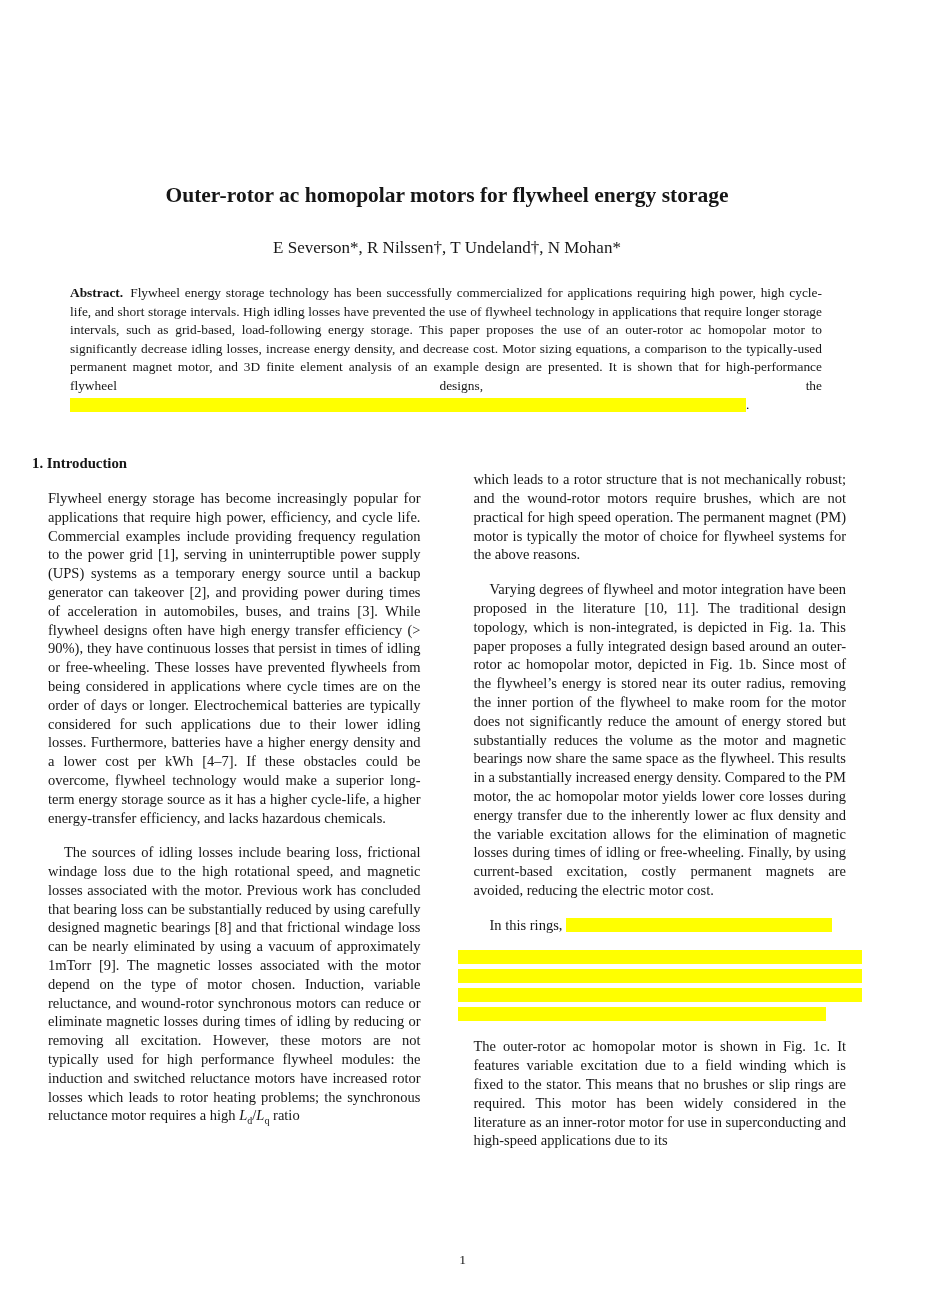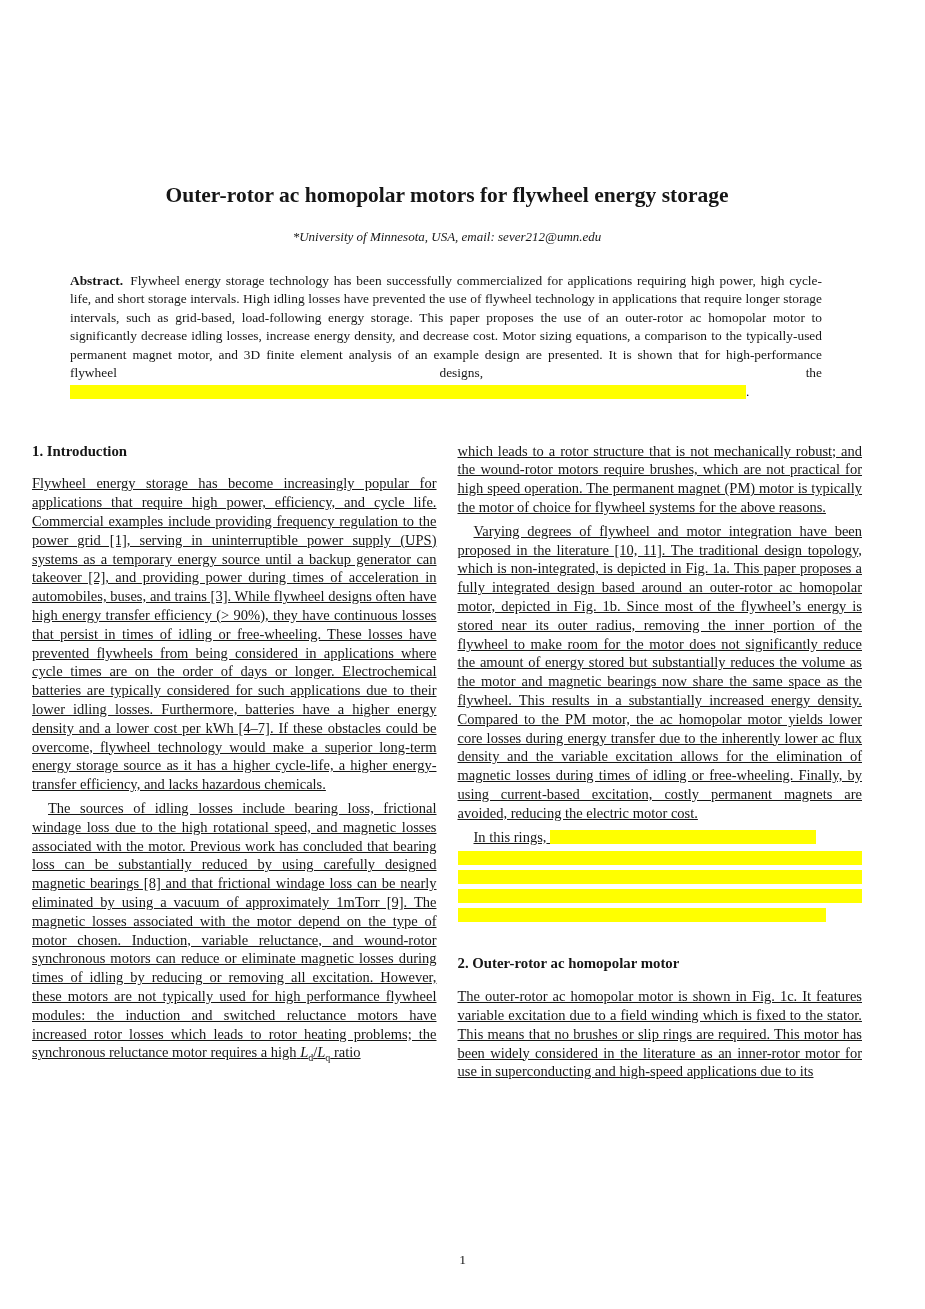--- a/index.html
+++ b/index.html
@@ -53,21 +53,21 @@
     hyphens: auto;
   }
 
   .sec-heading {
     font-size: 14.8px;
     font-weight: bold;
     margin: 0 0 14px 0;
   }
   .sec-heading.spaced { margin-top: 32px; }
 
-  .bp { margin: 0; text-decoration: underline; }
+  .bp { margin: 16px; }
   .bp + .bp { margin-top: 5px; }
   .indent { text-indent: 16px; }
 
   .mvar { font-style: italic; }
   sub { font-size: 10px; }
 
   .hl-abstract {
     display: inline-block;
     width: 676px;
     height: 14px;
@@ -97,43 +97,42 @@
     font-size: 13.5px;
   }
 </style>
 </head>
 <body>
 
 <div class="page">
 
   <h1 class="title">Outer-rotor ac homopolar motors for flywheel energy storage</h1>
 
+  <div class="authors">E Severson*, R Nilssen†, T Undeland†, N Mohan*</div>
 
   <div class="affils">
-    <div>*University of Minnesota, USA, email: sever212@umn.edu</div>
   </div>
 
   <p class="abstract"><b>Abstract.</b><span>Flywheel energy storage technology has been successfully commercialized for applications requiring high power, high cycle-life, and short storage intervals. High idling losses have prevented the use of flywheel technology in applications that require longer storage intervals, such as grid-based, load-following energy storage. This paper proposes the use of an outer-rotor ac homopolar motor to significantly decrease idling losses, increase energy density, and decrease cost. Motor sizing equations, a comparison to the typically-used permanent magnet motor, and 3D finite element analysis of an example design are presented. It is shown that for high-performance flywheel designs, the</span> <span class="hl-abstract"></span><span>.</span></p>
 
   <div class="columns">
 
     <div class="col">
       <h2 class="sec-heading">1. Introduction</h2>
       <p class="bp">Flywheel energy storage has become increasingly popular for applications that require high power, efficiency, and cycle life. Commercial examples include providing frequency regulation to the power grid [1], serving in uninterruptible power supply (UPS) systems as a temporary energy source until a backup generator can takeover [2], and providing power during times of acceleration in automobiles, buses, and trains [3]. While flywheel designs often have high energy transfer efficiency (&gt; 90%), they have continuous losses that persist in times of idling or free-wheeling. These losses have prevented flywheels from being considered in applications where cycle times are on the order of days or longer. Electrochemical batteries are typically considered for such applications due to their lower idling losses. Furthermore, batteries have a higher energy density and a lower cost per kWh [4–7]. If these obstacles could be overcome, flywheel technology would make a superior long-term energy storage source as it has a higher cycle-life, a higher energy-transfer efficiency, and lacks hazardous chemicals.</p>
       <p class="bp indent"><span>The sources of idling losses include bearing loss, frictional windage loss due to the high rotational speed, and magnetic losses associated with the motor. Previous work has concluded that bearing loss can be substantially reduced by using carefully designed magnetic bearings [8] and that frictional windage loss can be nearly eliminated by using a vacuum of approximately 1mTorr [9]. The magnetic losses associated with the motor depend on the type of motor chosen. Induction, variable reluctance, and wound-rotor synchronous motors can reduce or eliminate magnetic losses during times of idling by reducing or removing all excitation. However, these motors are not typically used for high performance flywheel modules: the induction and switched reluctance motors have increased rotor losses which leads to rotor heating problems; the synchronous reluctance motor requires a high</span> <i class="mvar">L</i><sub>d</sub><span>/</span><i class="mvar">L</i><sub>q</sub> <span>ratio</span></p>
     </div>
 
     <div class="col">
       <p class="bp">which leads to a rotor structure that is not mechanically robust; and the wound-rotor motors require brushes, which are not practical for high speed operation. The permanent magnet (PM) motor is typically the motor of choice for flywheel systems for the above reasons.</p>
       <p class="bp indent">Varying degrees of flywheel and motor integration have been proposed in the literature [10, 11]. The traditional design topology, which is non-integrated, is depicted in Fig. 1a. This paper proposes a fully integrated design based around an outer-rotor ac homopolar motor, depicted in Fig. 1b. Since most of the flywheel’s energy is stored near its outer radius, removing the inner portion of the flywheel to make room for the motor does not significantly reduce the amount of energy stored but substantially reduces the volume as the motor and magnetic bearings now share the same space as the flywheel. This results in a substantially increased energy density. Compared to the PM motor, the ac homopolar motor yields lower core losses during energy transfer due to the inherently lower ac flux density and the variable excitation allows for the elimination of magnetic losses during times of idling or free-wheeling. Finally, by using current-based excitation, costly permanent magnets are avoided, reducing the electric motor cost.</p>
       <p class="bp indent"><span>In this rings,</span> <span class="hl-inline"></span></p>
       <div class="hl-block"></div>
       <div class="hl-block"></div>
       <div class="hl-block"></div>
       <div class="hl-block partial"></div>
-      <h2 class="sec-heading spaced">2. Outer-rotor ac homopolar motor</h2>
       <p class="bp">The outer-rotor ac homopolar motor is shown in Fig. 1c. It features variable excitation due to a field winding which is fixed to the stator. This means that no brushes or slip rings are required. This motor has been widely considered in the literature as an inner-rotor motor for use in superconducting and high-speed applications due to its</p>
     </div>
 
   </div>
 </div>
 
 <div class="page-number">1</div>
 
 </body></html>

